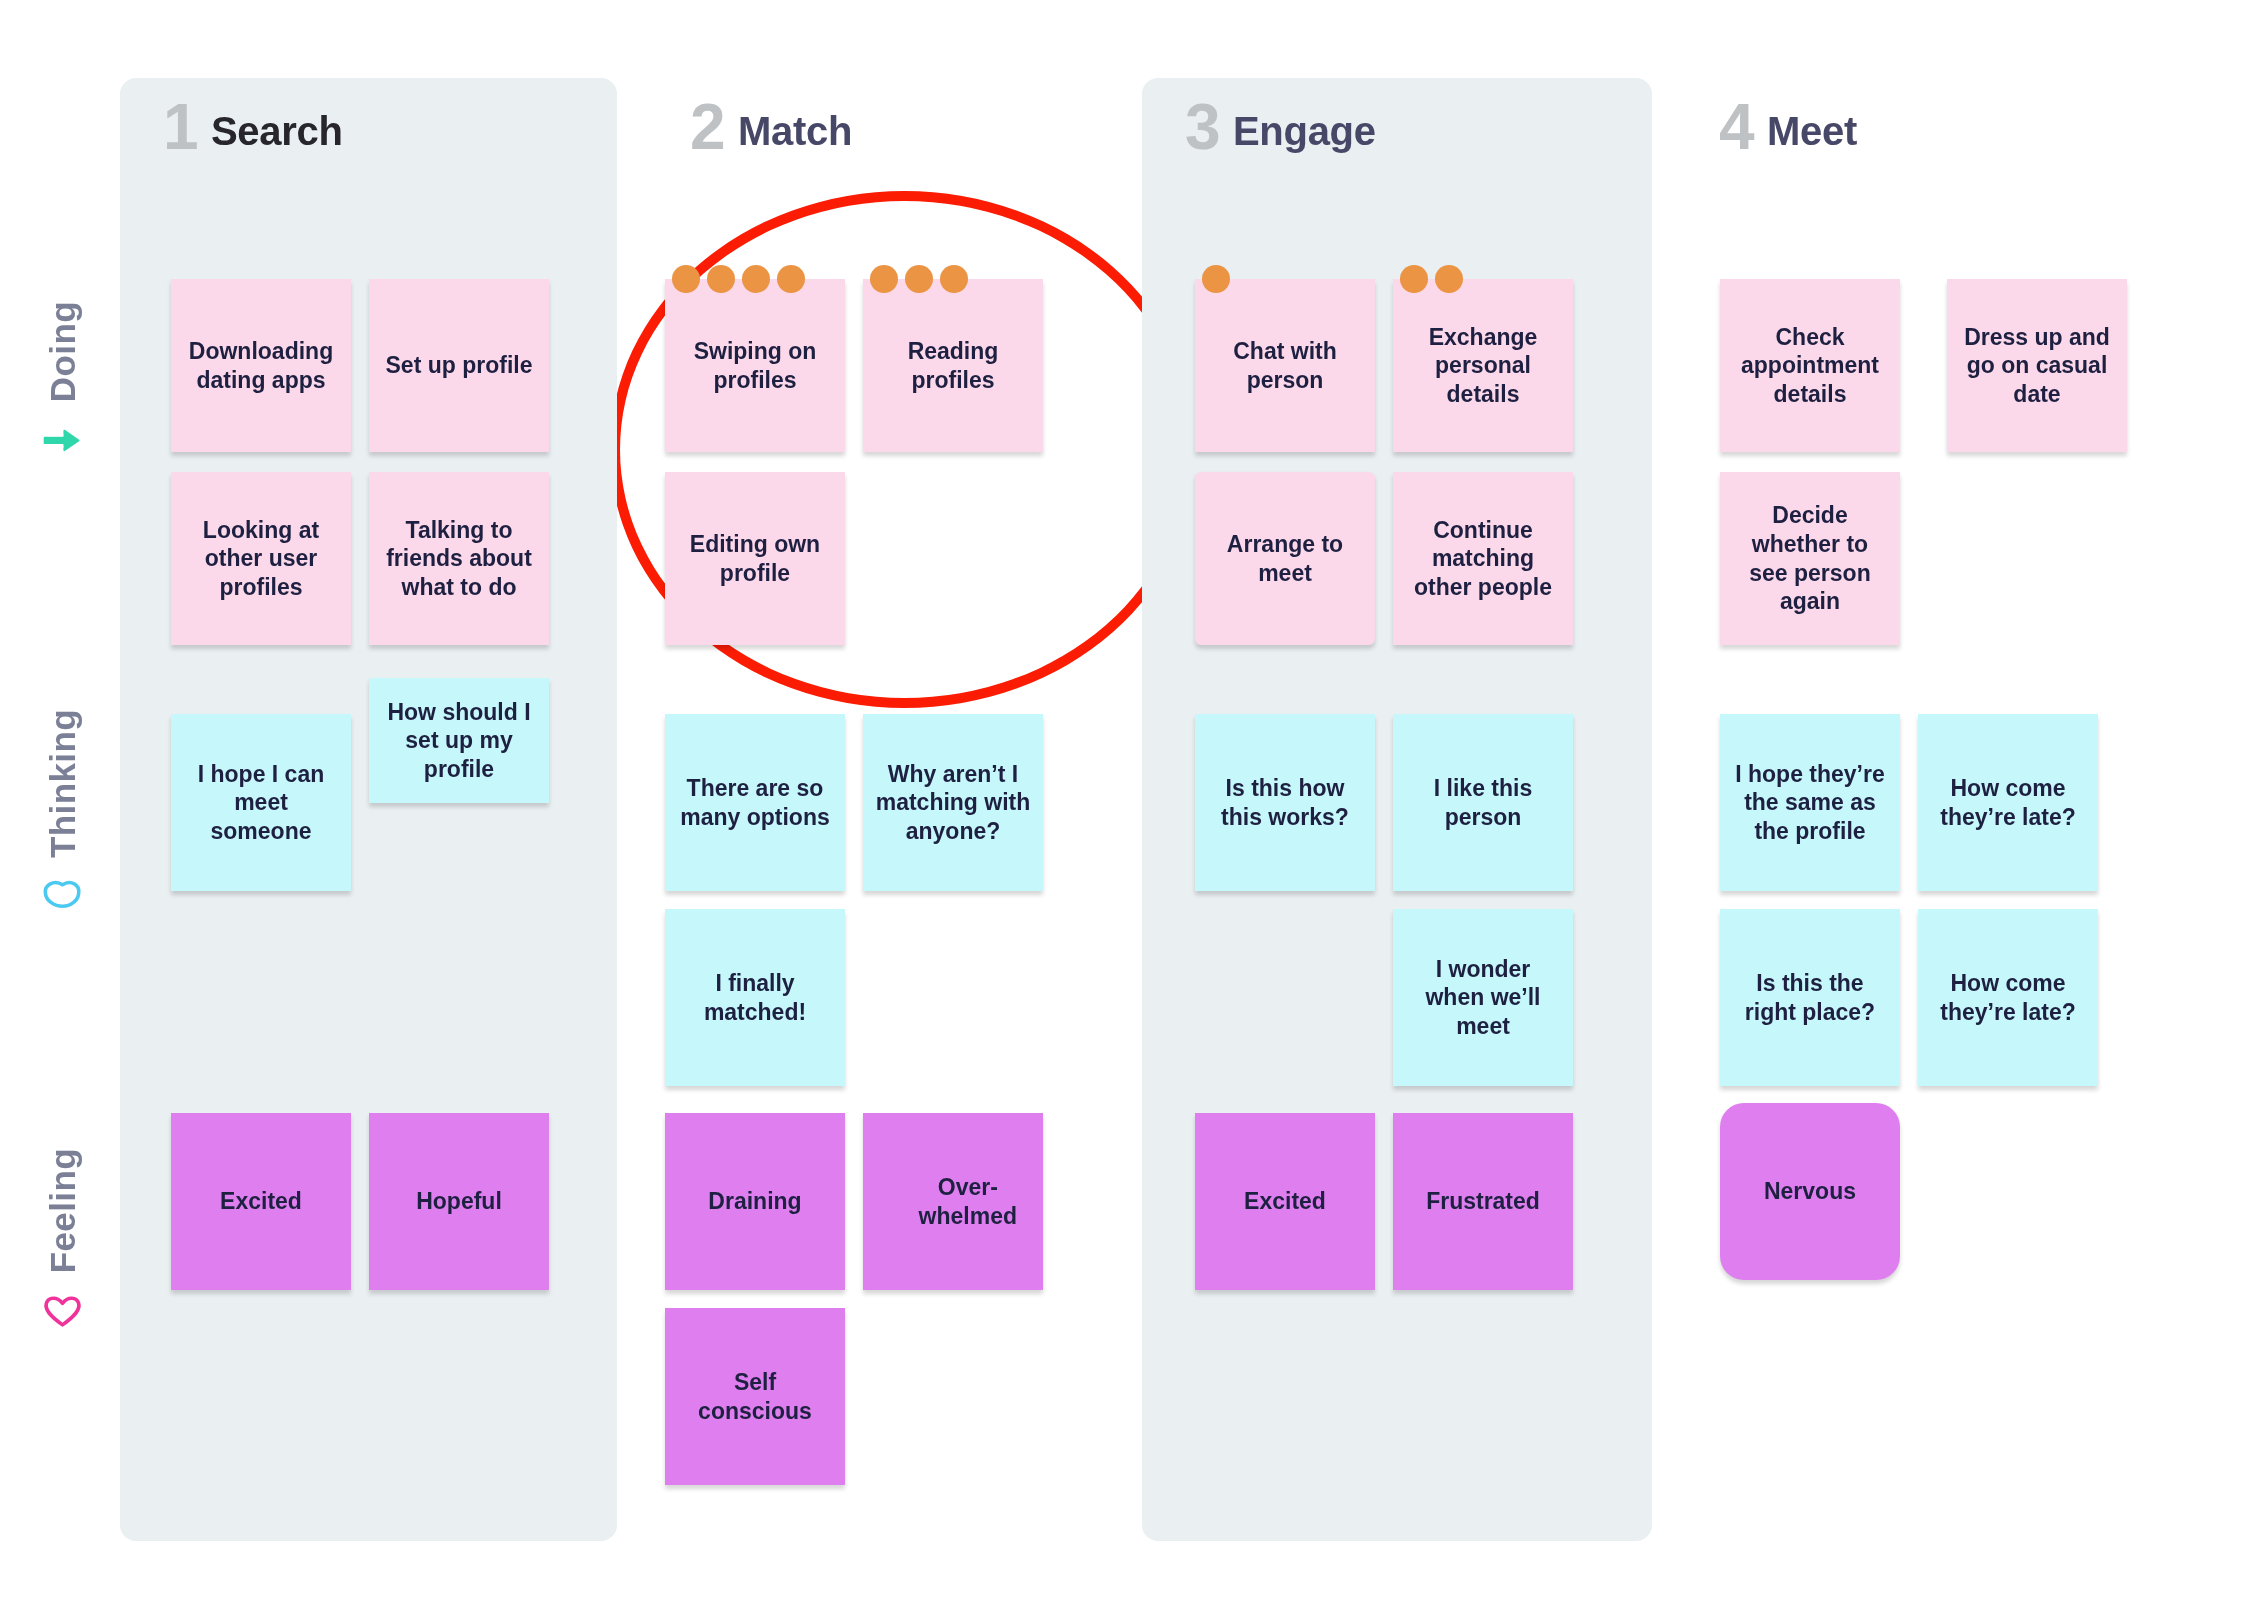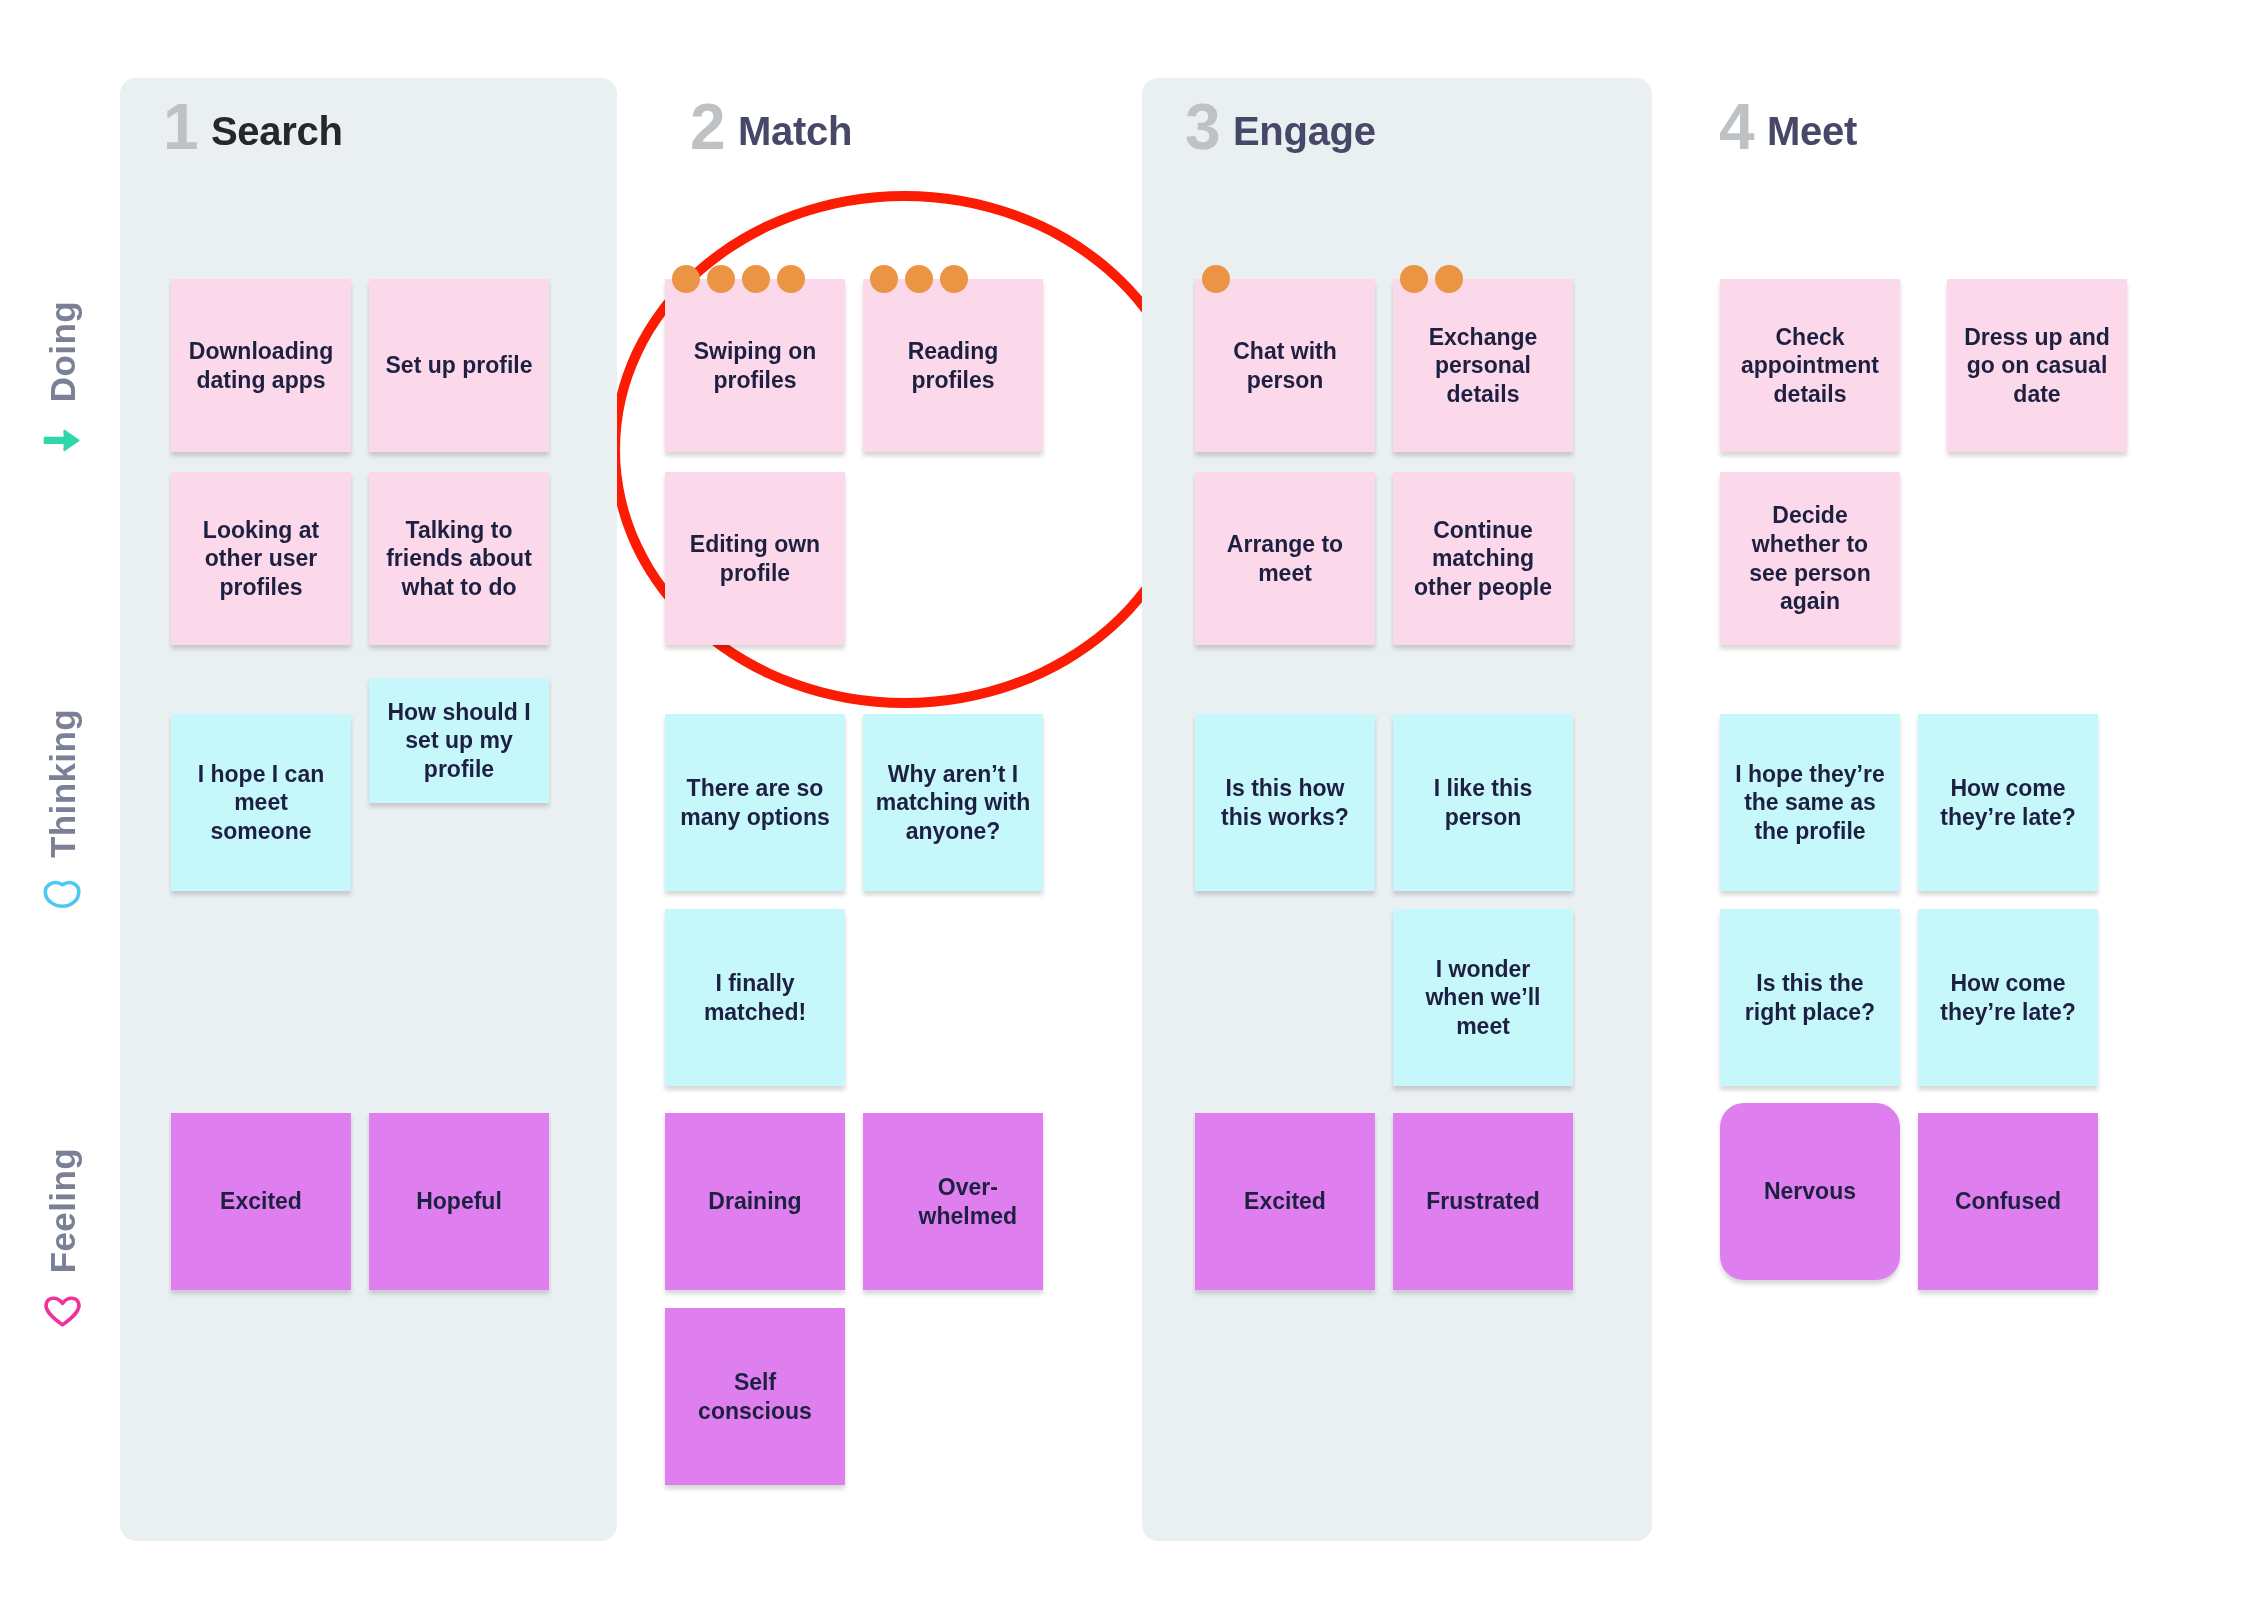--- a/index.html
+++ b/index.html
@@ -263,21 +263,21 @@
     <div class="dots" style="left: 1202px; top: 265px;">
       <span class="dot"></span>
     </div>
     <div class="note doing" style="left: 1393px; top: 279px; width: 180px; height: 173px;">
       <span class="note-text">Exchange personal details</span>
     </div>
     <div class="dots" style="left: 1400px; top: 265px;">
       <span class="dot"></span>
       <span class="dot"></span>
     </div>
-    <div class="note doing" style="left: 1195px; top: 472px; width: 180px; height: 173px;">
+    <div class="note doing" style="left: 1195px; top: 472px; width: 180px; height: 173px; border-radius: 6px;">
       <span class="note-text">Arrange to meet</span>
     </div>
     <div class="note doing" style="left: 1393px; top: 472px; width: 180px; height: 173px;">
       <span class="note-text">Continue matching other people</span>
     </div>
     <div class="note thinking" style="left: 1195px; top: 714px; width: 180px; height: 177px;">
       <span class="note-text">Is this how this works?</span>
     </div>
     <div class="note thinking" style="left: 1393px; top: 714px; width: 180px; height: 177px;">
       <span class="note-text">I like this person</span>
@@ -308,17 +308,14 @@
     </div>
     <div class="note thinking" style="left: 1720px; top: 909px; width: 180px; height: 177px;">
       <span class="note-text">Is this the right place?</span>
     </div>
     <div class="note thinking" style="left: 1918px; top: 909px; width: 180px; height: 177px;">
       <span class="note-text">How come they’re late?</span>
     </div>
     <div class="note feeling" style="left: 1720px; top: 1103px; width: 180px; height: 177px; border-radius: 24px;">
       <span class="note-text">Nervous</span>
     </div>
-    <div class="note feeling" style="left: 1918px; top: 1113px; width: 180px; height: 177px;">
-      <span class="note-text">Confused</span>
-    </div>
   </div>
 
 
 </body></html>

